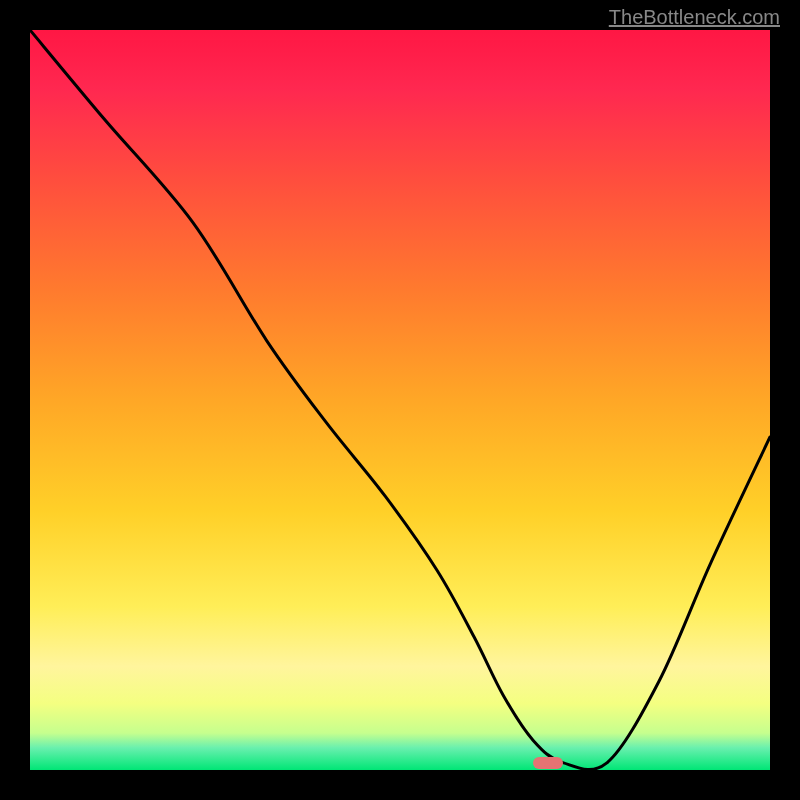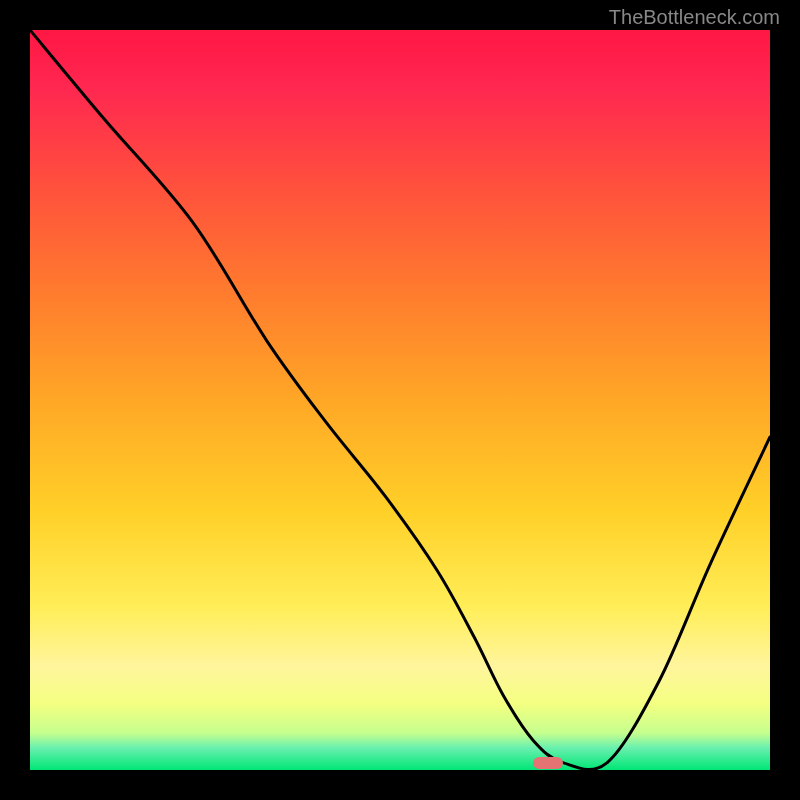--- a/index.html
+++ b/index.html
@@ -12,20 +12,21 @@
     font-family: Arial, sans-serif;
   }
   .watermark {
     position: absolute;
     top: 6px;
     right: 20px;
     color: #888;
     font-size: 20px;
     font-weight: 500;
     z-index: 10;
+    text-decoration: underline;
   }
   .plot-area {
     position: absolute;
     top: 30px;
     left: 30px;
     width: 740px;
     height: 740px;
     overflow: hidden;
   }
   .gradient-bg {

